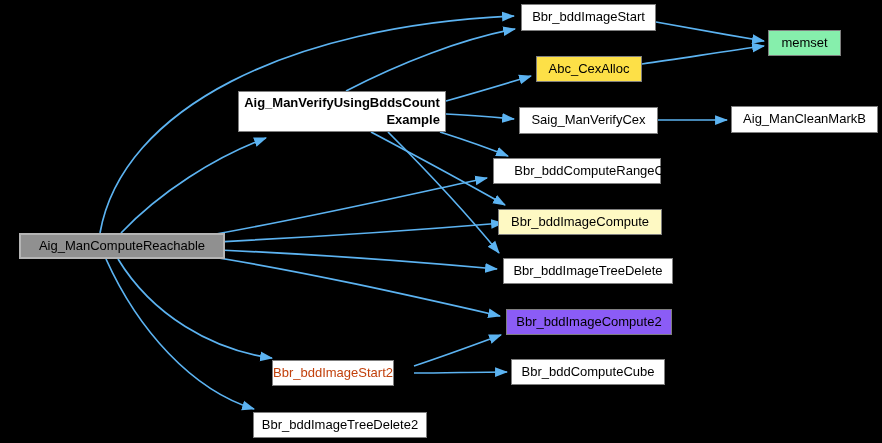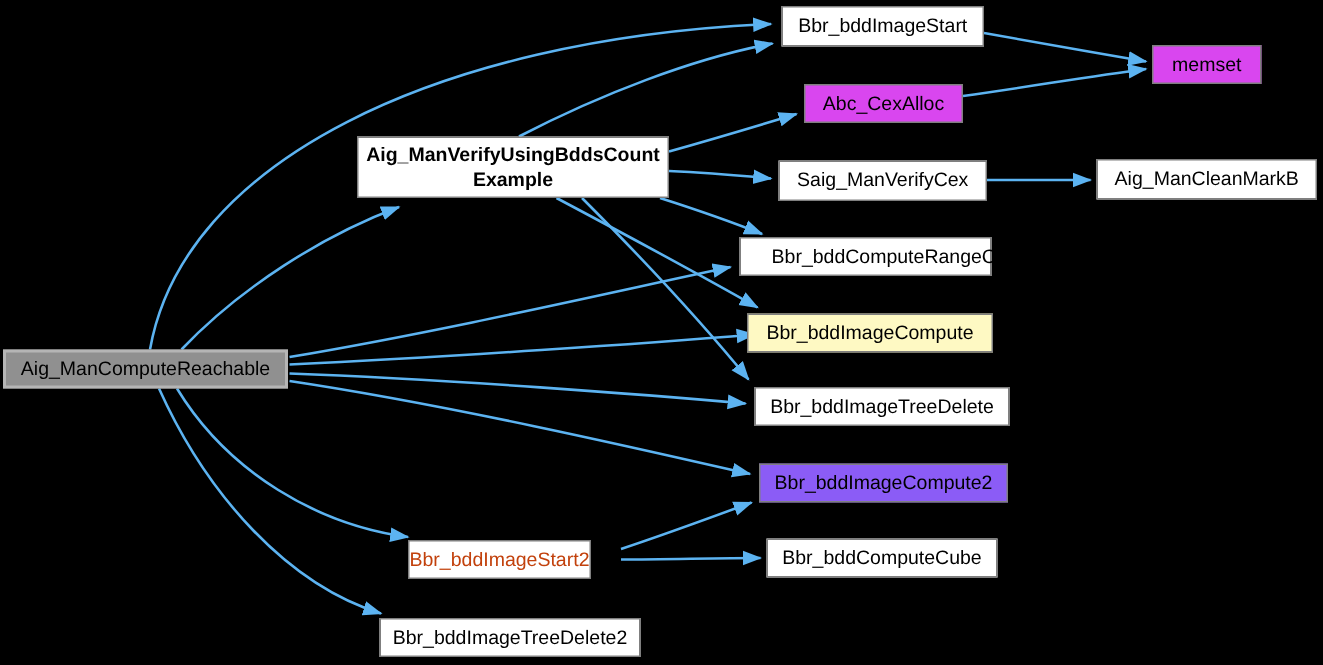--- a/index.html
+++ b/index.html
@@ -26,21 +26,21 @@
     position: absolute;
     box-sizing: border-box;
     display: flex;
     align-items: center;
     justify-content: center;
     background: #ffffff;
     border: 1.5px solid #7f7f7f;
     color: #000000;
     font-size: 13px;
     line-height: 1.3;
-    text-align: center;
+    text-align: right;
     white-space: pre-line;
     cursor: pointer;
     user-select: none;
   }
   .node.current {
     background: #909090;
     border: 2px solid #b5b5b5;
     cursor: default;
   }
 </style>
@@ -70,26 +70,26 @@
         <path d="M 371,132 C 420,158 468,184 505,205" fill="none" stroke="#5cb3f1" stroke-width="1.7" marker-end="url(#arrowhead)"></path>
         <path d="M 388,132 C 428,172 468,215 499,253" fill="none" stroke="#5cb3f1" stroke-width="1.7" marker-end="url(#arrowhead)"></path>
         <path d="M 656,22 C 690,28 728,35 764,41" fill="none" stroke="#5cb3f1" stroke-width="1.7" marker-end="url(#arrowhead)"></path>
         <path d="M 642,64 C 685,58 726,51 764,46" fill="none" stroke="#5cb3f1" stroke-width="1.7" marker-end="url(#arrowhead)"></path>
         <path d="M 658,120 C 681,120 705,120 727,120" fill="none" stroke="#5cb3f1" stroke-width="1.7" marker-end="url(#arrowhead)"></path>
         <path d="M 414,366 C 444,356 474,345 501,335" fill="none" stroke="#5cb3f1" stroke-width="1.7" marker-end="url(#arrowhead)"></path>
         <path d="M 414,373 C 445,373 476,372 507,372" fill="none" stroke="#5cb3f1" stroke-width="1.7" marker-end="url(#arrowhead)"></path>
       </g>
   </svg>
   <div id="node-layer">
-      <div class="node current" style="left: 2px; top: 233px; width: 190px; height: 26px; background: rgb(144, 144, 144); border-color: rgb(181, 181, 181); color: rgb(0, 0, 0);">Aig_ManComputeReachable</div>
+      <div class="node current" style="left: 19px; top: 233px; width: 206px; height: 26px; background: rgb(144, 144, 144); border-color: rgb(181, 181, 181); color: rgb(0, 0, 0);">Aig_ManComputeReachable</div>
       <div class="node" style="left: 238px; top: 91px; width: 208px; height: 41px; background: rgb(255, 255, 255); border-color: rgb(127, 127, 127); color: rgb(0, 0, 0); font-weight: bold;">Aig_ManVerifyUsingBddsCount
 Example</div>
       <div class="node" style="left: 521px; top: 4px; width: 135px; height: 27px; background: rgb(255, 255, 255); border-color: rgb(127, 127, 127); color: rgb(0, 0, 0);">Bbr_bddImageStart</div>
-      <div class="node" style="left: 768px; top: 30px; width: 73px; height: 26px; background: #d946ef; border-color: rgb(127, 127, 127); color: rgb(0, 0, 0);">memset</div>
-      <div class="node" style="left: 536px; top: 56px; width: 106px; height: 26px; background: #d946ef; border-color: rgb(127, 127, 127); color: rgb(0, 0, 0);">Abc_CexAlloc</div>
+      <div class="node" style="left: 768px; top: 30px; width: 73px; height: 26px; background: #86efac; border-color: rgb(127, 127, 127); color: rgb(0, 0, 0);">memset</div>
+      <div class="node" style="left: 536px; top: 56px; width: 106px; height: 26px; background: #fde047; border-color: rgb(127, 127, 127); color: rgb(0, 0, 0);">Abc_CexAlloc</div>
       <div class="node" style="left: 519px; top: 107px; width: 139px; height: 27px; background: rgb(255, 255, 255); border-color: rgb(127, 127, 127); color: rgb(0, 0, 0);">Saig_ManVerifyCex</div>
       <div class="node" style="left: 731px; top: 106px; width: 147px; height: 27px; background: rgb(255, 255, 255); border-color: rgb(127, 127, 127); color: rgb(0, 0, 0);">Aig_ManCleanMarkB</div>
       <div class="node" style="left: 493px; top: 158px; width: 168px; height: 26px; background: rgb(255, 255, 255); border-color: rgb(127, 127, 127); color: rgb(0, 0, 0); padding-left: 46px;">Bbr_bddComputeRangeCube</div>
       <div class="node" style="left: 498px; top: 209px; width: 164px; height: 26px; background: #fef9c3; border-color: rgb(127, 127, 127); color: rgb(0, 0, 0);">Bbr_bddImageCompute</div>
       <div class="node" style="left: 503px; top: 258px; width: 170px; height: 26px; background: rgb(255, 255, 255); border-color: rgb(127, 127, 127); color: rgb(0, 0, 0);">Bbr_bddImageTreeDelete</div>
       <div class="node" style="left: 506px; top: 309px; width: 166px; height: 26px; background: #8b5cf6; border-color: rgb(127, 127, 127); color: rgb(0, 0, 0);">Bbr_bddImageCompute2</div>
       <div class="node" style="left: 511px; top: 359px; width: 154px; height: 26px; background: rgb(255, 255, 255); border-color: rgb(127, 127, 127); color: rgb(0, 0, 0);">Bbr_bddComputeCube</div>
       <div class="node" style="left: 272px; top: 360px; width: 122px; height: 26px; background: rgb(255, 255, 255); border-color: rgb(127, 127, 127); color: #c2410c;">Bbr_bddImageStart2</div>
       <div class="node" style="left: 253px; top: 412px; width: 174px; height: 26px; background: rgb(255, 255, 255); border-color: rgb(127, 127, 127); color: rgb(0, 0, 0);">Bbr_bddImageTreeDelete2</div>
     </div>

